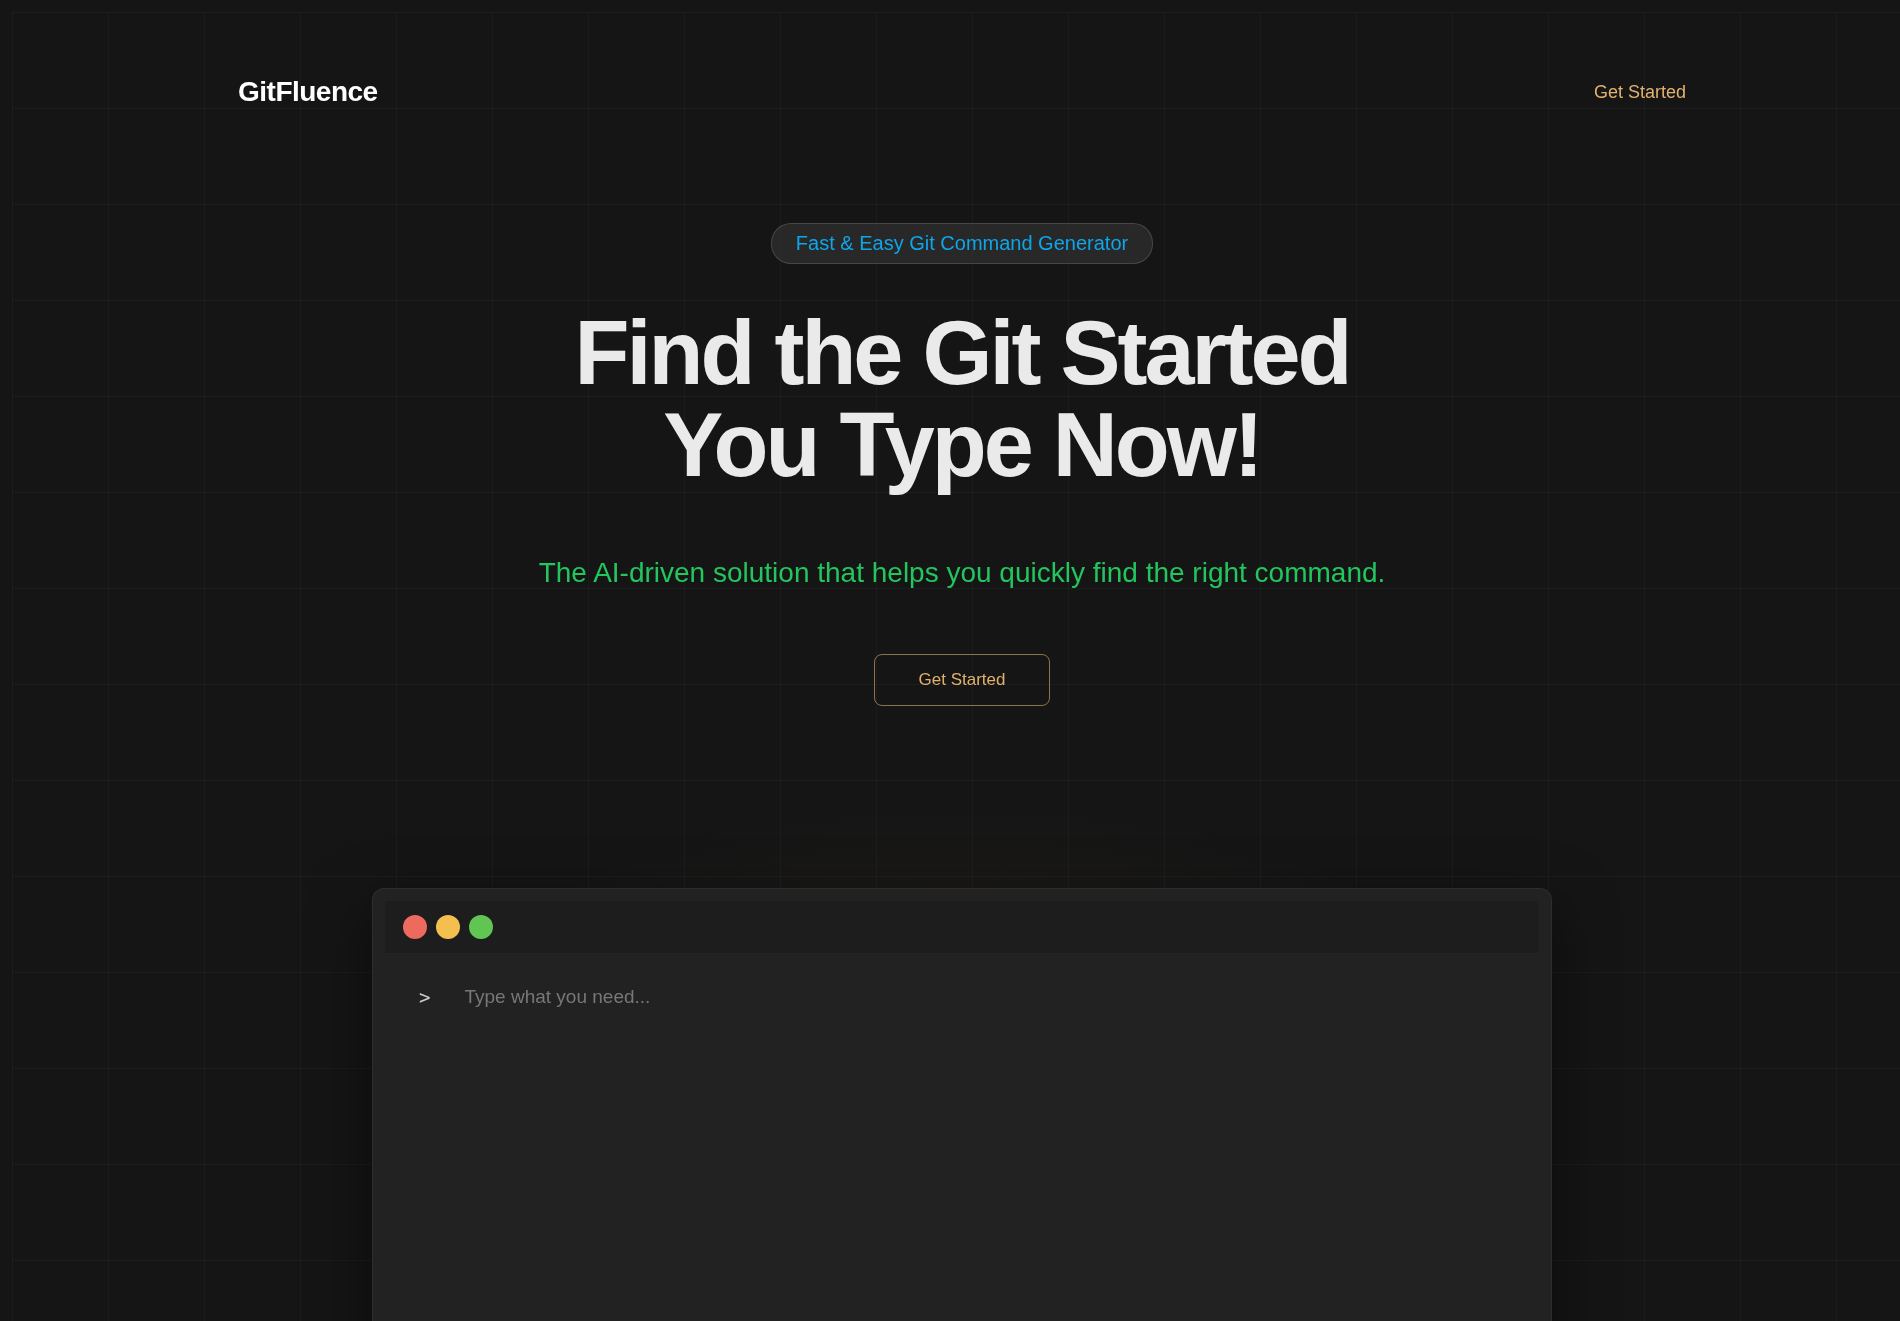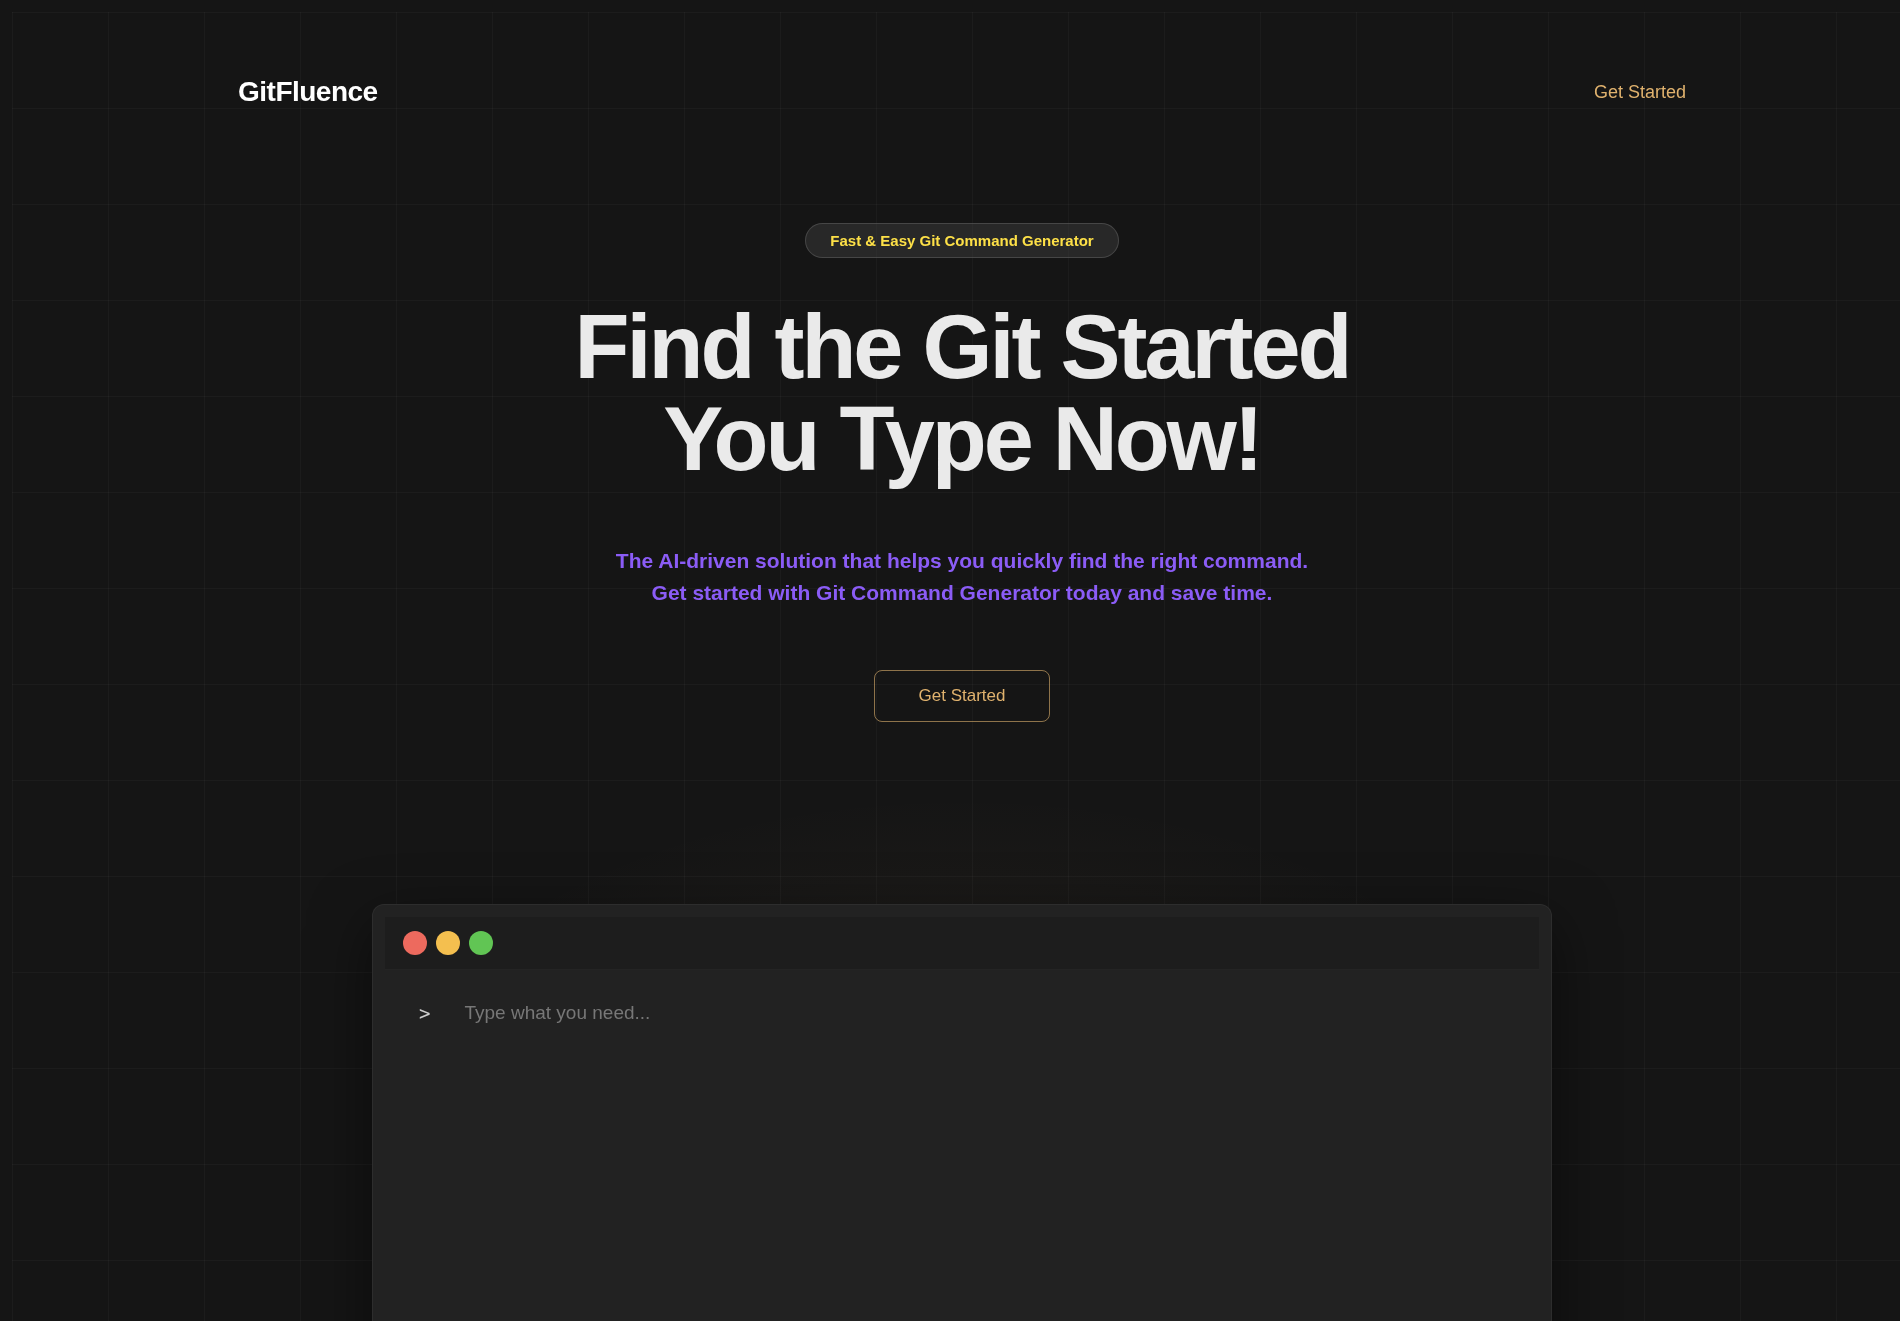--- a/index.html
+++ b/index.html
@@ -75,42 +75,42 @@
       flex-direction: column;
       align-items: center;
       padding-top: 75px;
     }
 
     .badge {
       background-color: rgba(60, 60, 60, 0.5);
       border: 1px solid rgba(100, 100, 100, 0.5);
       border-radius: 20px;
       padding: 8px 24px;
-      font-size: 15px;
-      color: #fde047;
-      font-weight: 700;
+      font-size: 20px;
+      color: #0ea5e9;
+      font-weight: 400;
     }
 
     .hero-title {
       font-size: 90px;
       font-weight: 700;
       color: #eaeaea;
       text-align: center;
       letter-spacing: -3px;
       line-height: 1.02;
       margin-top: 32px;
     }
 
     .hero-subtitle {
-      font-size: 21px;
-      color: #8b5cf6;
+      font-size: 28px;
+      color: #22c55e;
       text-align: center;
       line-height: 1.55;
       margin-top: 35px;
-      font-weight: 700;
+      font-weight: 400;
     }
 
     .cta-button {
       margin-top: 48px;
       background-color: transparent;
       border: 1px solid rgba(224, 178, 110, 0.6);
       color: #e0b26e;
       padding: 15px 44px;
       font-size: 17px;
       border-radius: 8px;
@@ -190,21 +190,20 @@
   <section class="hero">
     <div class="badge">Fast &amp; Easy Git Command Generator</div>
 
     <h1 class="hero-title">
       <span>Find the Git Started</span><br>
       <span>You Type Now!</span>
     </h1>
 
     <p class="hero-subtitle">
       <span>The AI-driven solution that helps you quickly find the right command.</span><br>
-      <span>Get started with Git Command Generator today and save time.</span>
     </p>
 
     <button class="cta-button">Get Started</button>
   </section>
 
   <div class="terminal">
     <div class="terminal-header">
       <div class="traffic-light traffic-red"></div>
       <div class="traffic-light traffic-yellow"></div>
       <div class="traffic-light traffic-green"></div>

